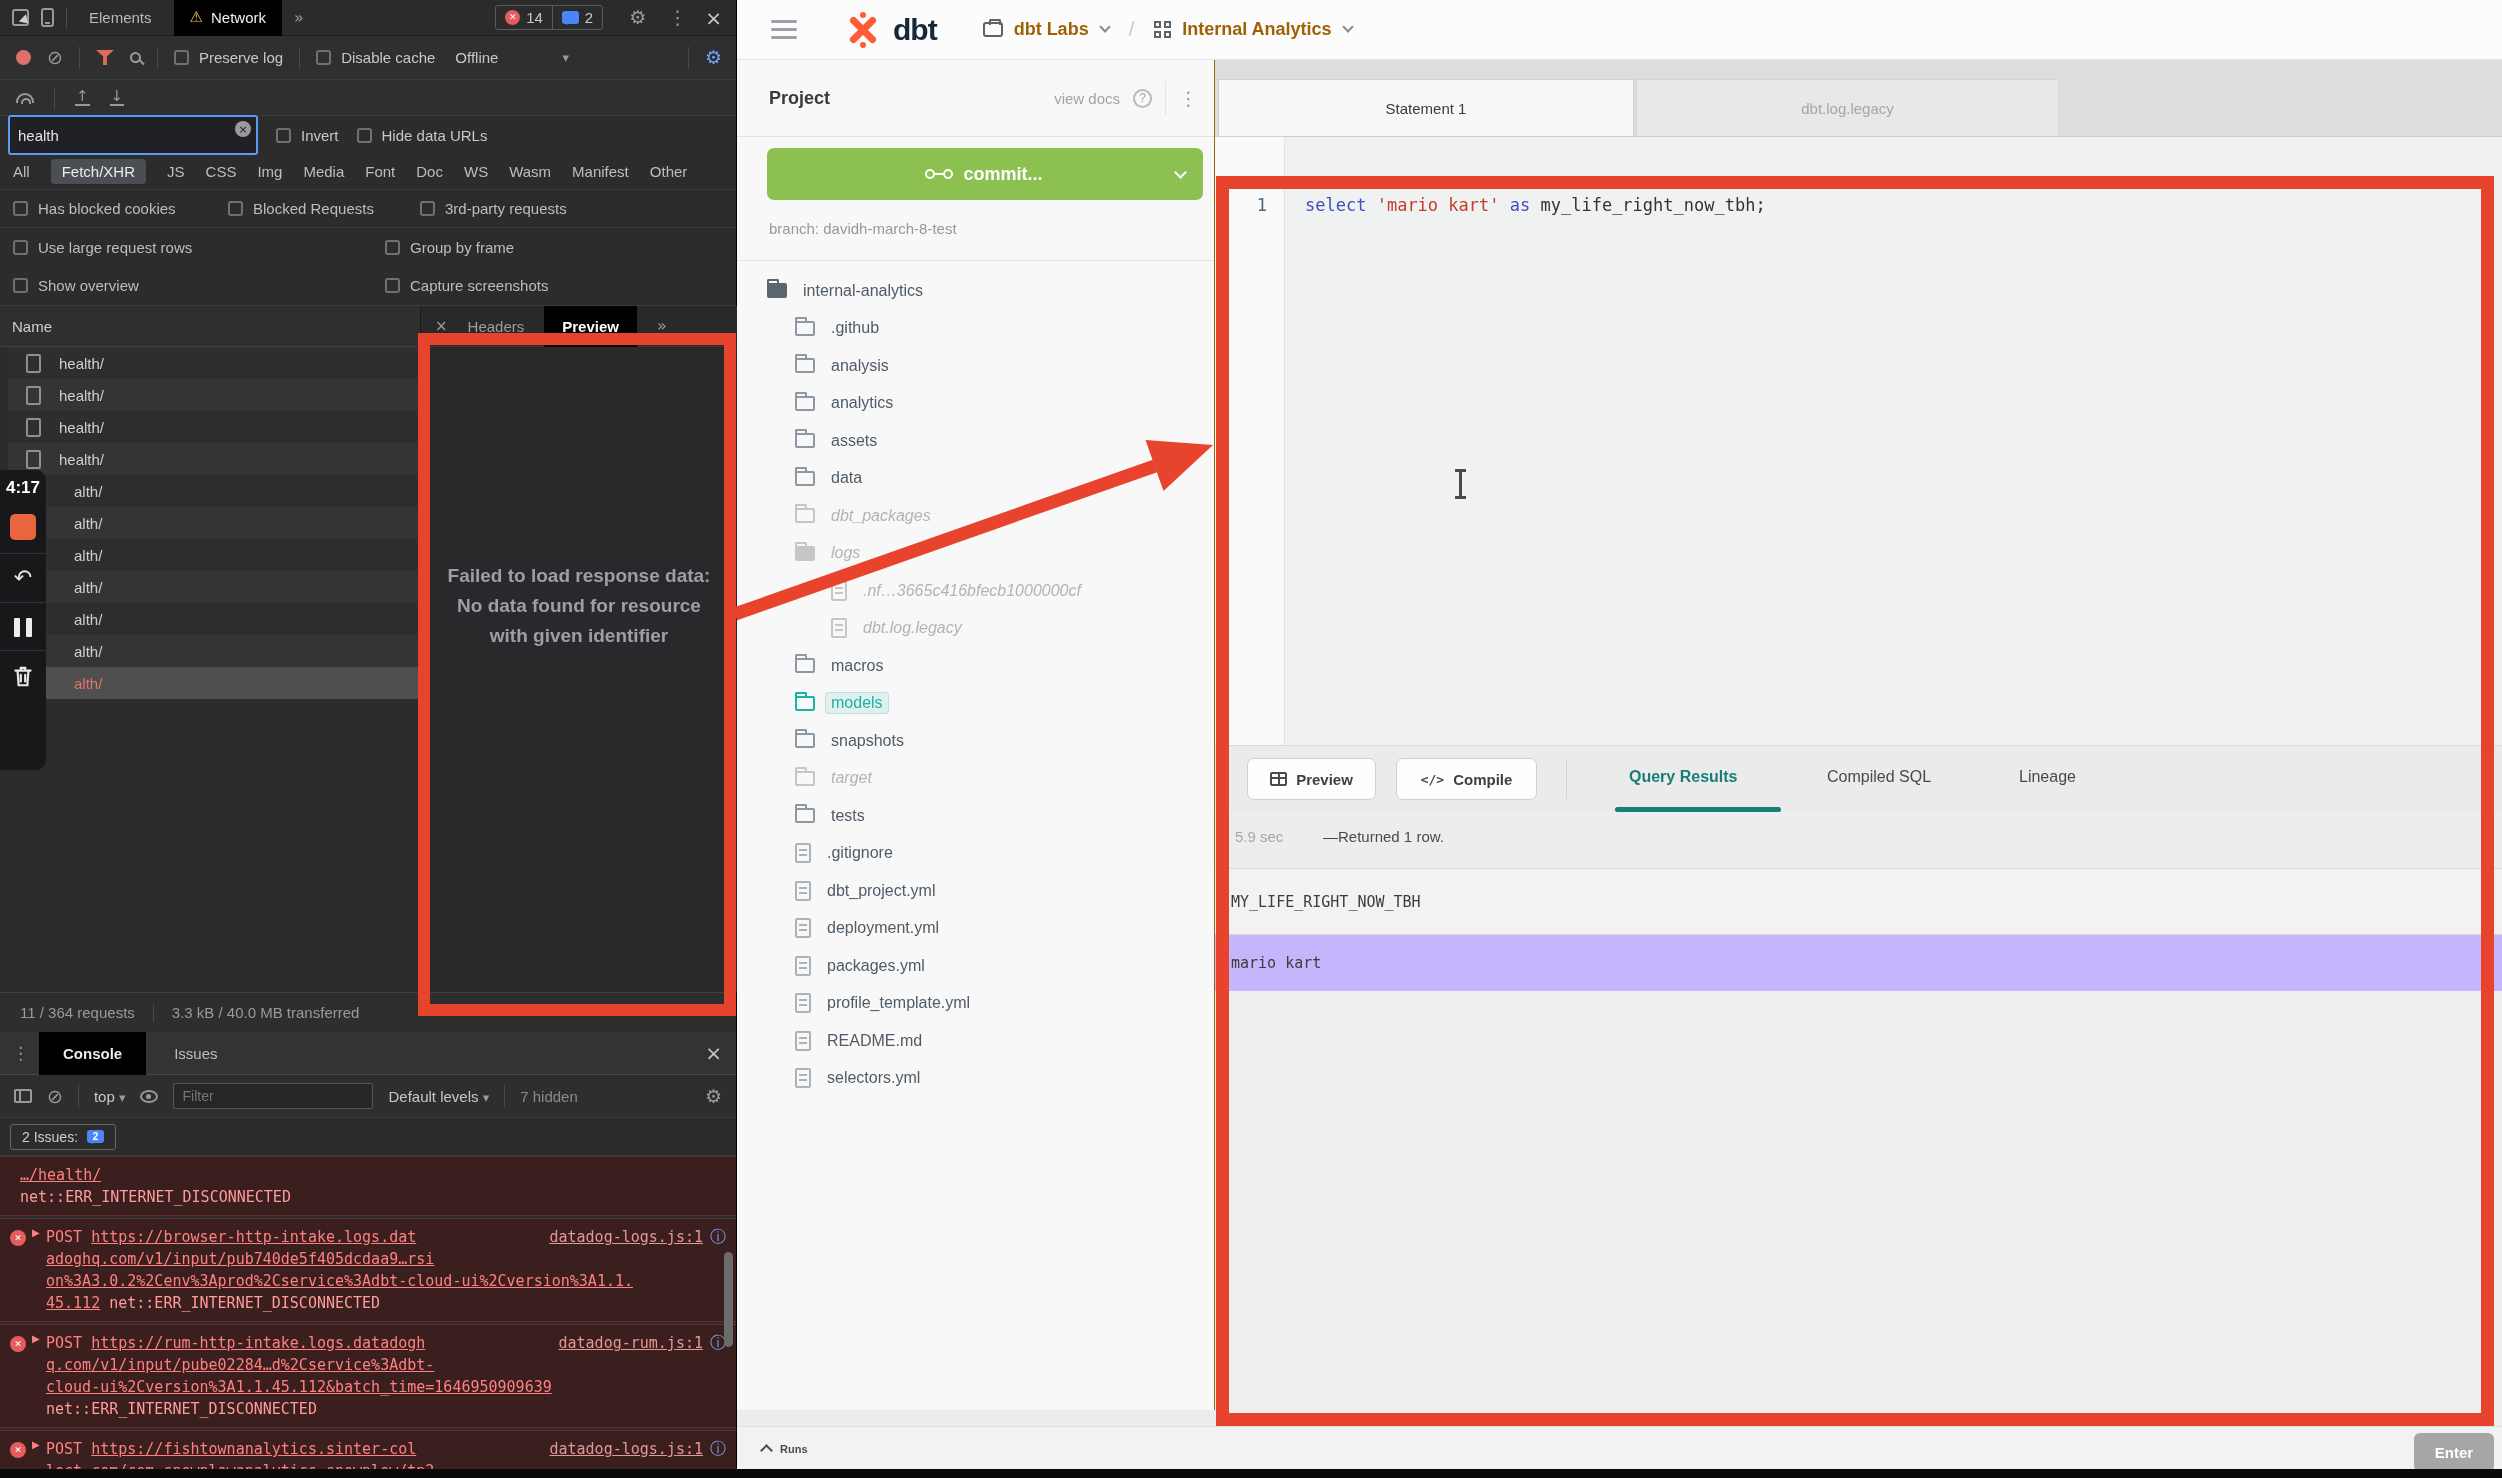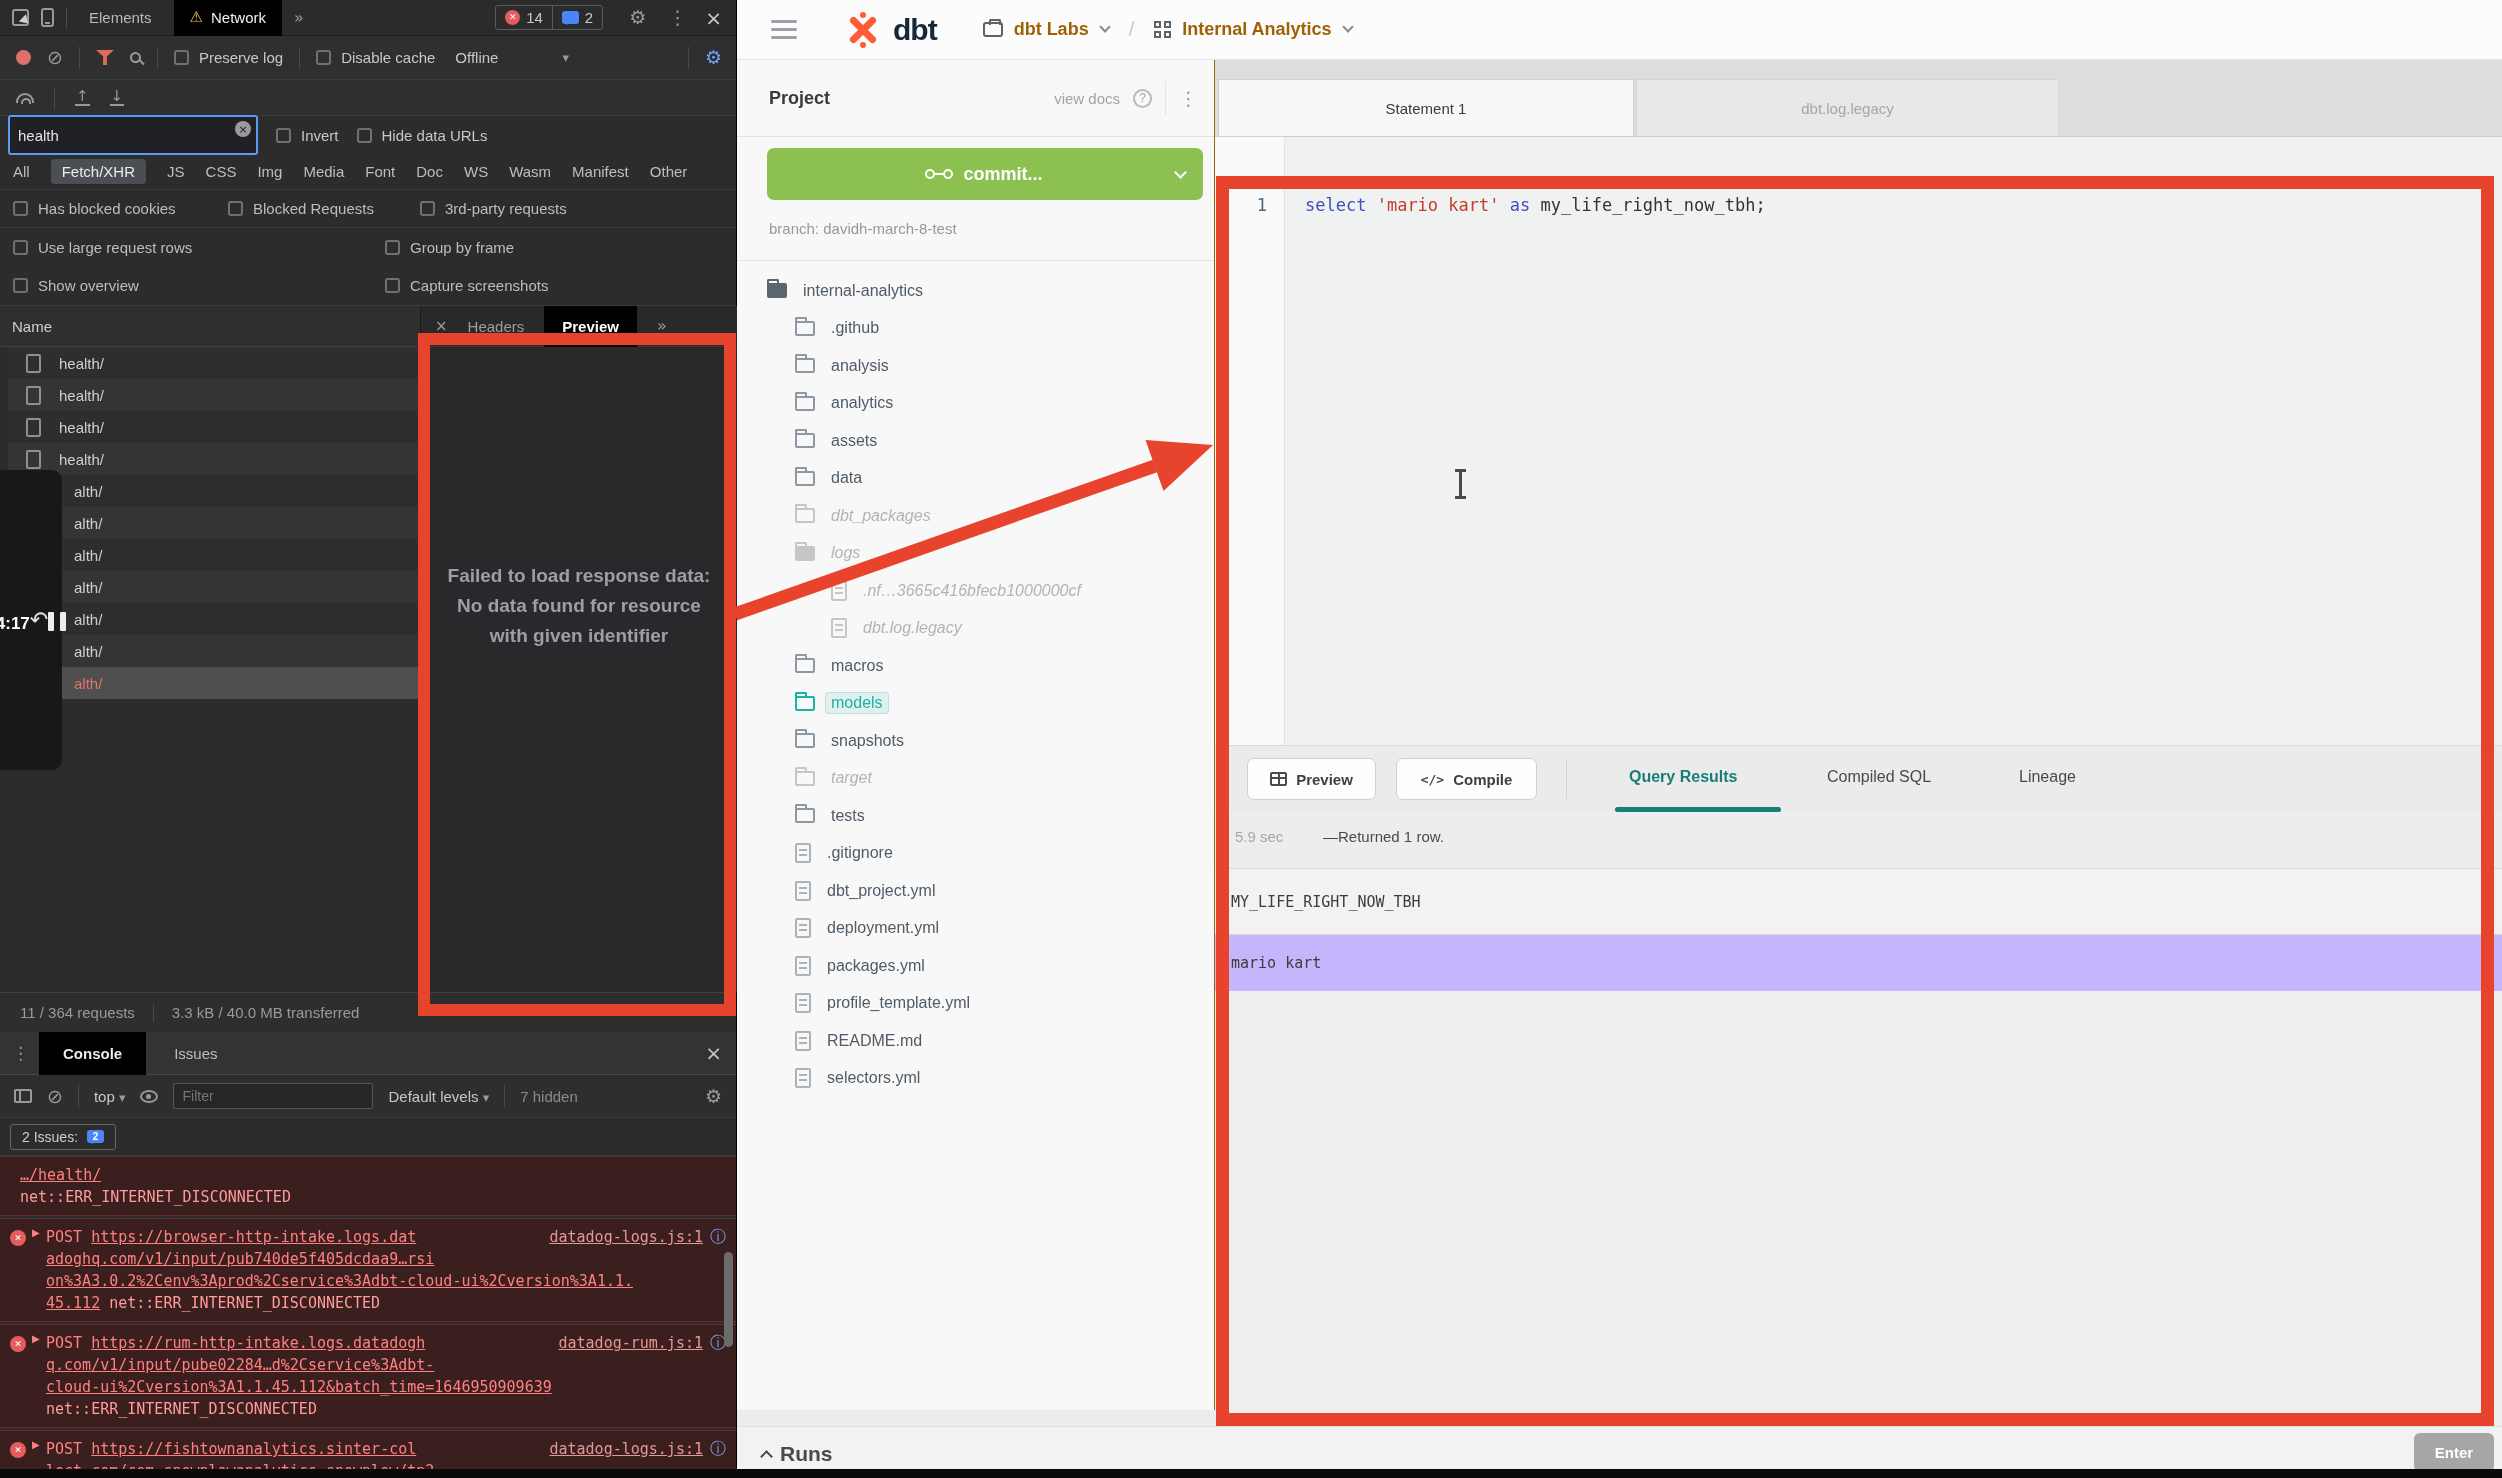--- a/index.html
+++ b/index.html
@@ -118,22 +118,22 @@
   .e-caret{position:absolute;left:32px;top:9px;color:#ff8080;font-size:10px;}
   .e-url{color:#ff8080;text-decoration:underline;}
   .e-net{color:#ff9c9c;}
   .e-meth{color:#ff8080;}
   .e-src{position:absolute;right:10px;top:7px;display:flex;align-items:center;gap:7px;}
   .e-src .lnk{color:#e59797;text-decoration:underline;}
   .e-src .inf{color:#7aa0e8;font-size:16px;text-decoration:none;}
   .c-scroll{position:absolute;right:3px;top:220px;width:9px;height:95px;border-radius:5px;background:#6b6b6b;}
 
   
-  .recorder{position:absolute;left:0;top:470px;width:62px;height:300px;background:#18181b;border-radius:0 10px 10px 0;
-            z-index:30;display:flex;align-items:center;color:#fff;justify-content:center;}
+  .recorder{position:absolute;left:0;top:470px;width:46px;height:300px;background:#18181b;border-radius:0 10px 10px 0;
+            z-index:30;display:flex;flex-direction:column;align-items:center;color:#fff;}
   .rec-time{font-size:17px;font-weight:bold;margin-top:8px;}
   .rec-stop{width:26px;height:26px;background:#e8653e;border-radius:5px;margin-top:16px;}
   .rec-sep{width:100%;height:1px;background:#31313a;margin:13px 0;}
   .rec-undo{color:#e3e3e3;font-size:22px;}
   .rec-pause{display:flex;gap:6px;margin-top:2px;}
   .rec-pause span{width:6px;height:19px;background:#ececec;border-radius:1px;}
 
   
   .app{position:absolute;left:737px;top:0;width:1765px;height:1478px;background:#ececec;color:#3f3f3f;}
   .app-header{position:absolute;left:0;top:0;right:0;height:60px;background:#fcfcfc;border-bottom:1px solid #e2e2e2;
@@ -218,21 +218,21 @@
   .ed-status{position:absolute;left:0;right:0;top:752px;height:46px;}
   .st-time{position:absolute;left:20px;top:16px;font-size:15px;color:#a7a7a7;}
   .st-rows{position:absolute;left:108px;top:16px;font-size:15px;color:#4a4a4a;}
   .ed-table{position:absolute;left:0;right:0;top:808px;bottom:0;background:#efefef;border-top:1px solid #d8d8d8;}
   .rth{height:66px;display:flex;align-items:center;padding-left:16px;font-family:"DejaVu Sans Mono",monospace;
        font-size:15px;color:#3d3d3d;border-bottom:1px solid #d8d8d8;background:#f2f2f2;}
   .rtd{height:56px;display:flex;align-items:center;padding-left:16px;font-family:"DejaVu Sans Mono",monospace;
        font-size:15px;color:#3d3d3d;background:#c4b5fd;}
 
   .command-bar{position:absolute;left:0;right:0;bottom:0;height:52px;background:#f2f2f2;border-top:1px solid #ddd;}
-  .runs{position:absolute;left:25px;top:15px;display:flex;align-items:center;gap:9px;font-weight:bold;font-size:21px;color:#4a4a4a;}
+  .runs{position:absolute;left:25px;top:15px;display:flex;align-items:center;gap:9px;font-weight:bold;font-size:11px;color:#4a4a4a;}
   .chev-up{width:9px;height:9px;border-left:2px solid #4a4a4a;border-top:2px solid #4a4a4a;transform:rotate(45deg);margin-top:4px;}
   .cmd-input{position:absolute;left:253px;right:118px;top:7px;height:37px;border:1px solid #c8c8c8;border-radius:8px;
              background:#fdfdfd;padding:0 14px;font-size:15px;color:#333;outline:none;font-family:"Liberation Sans",sans-serif;}
   .cmd-input::placeholder{color:#9b9b9b;}
   .enter-btn{position:absolute;right:8px;top:6px;width:80px;height:39px;background:#a6a6a6;color:#fff;font-weight:bold;
              font-size:15px;border-radius:6px;display:flex;align-items:center;justify-content:center;}
 
   
   .anno-box{position:absolute;border:12px solid #e8432c;z-index:50;pointer-events:none;}
   .anno-a{left:418px;top:333px;width:318px;height:683px;}

